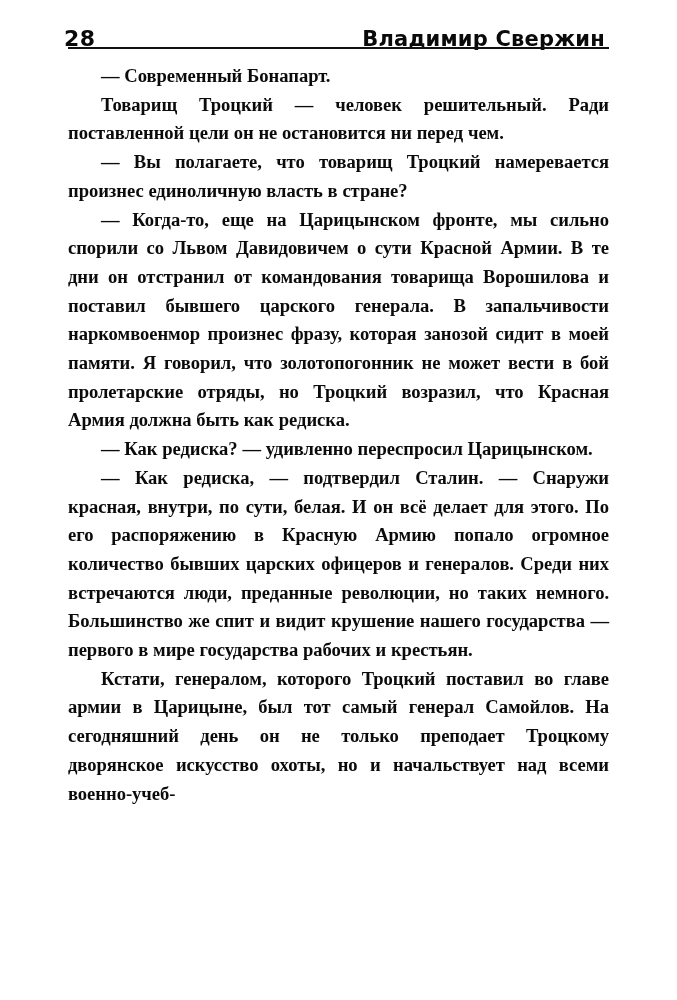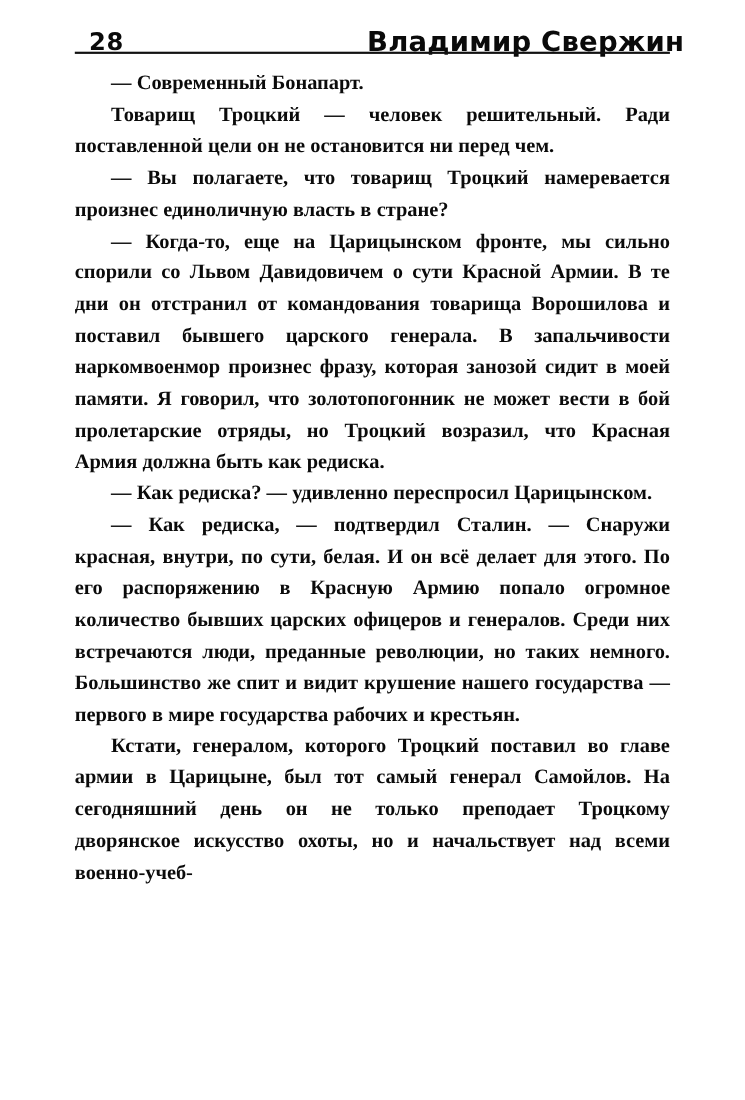--- a/index.html
+++ b/index.html
@@ -21,40 +21,40 @@
     position: relative;
     width: 677px;
     height: 1000px;
     background: #ffffff;
     box-sizing: border-box;
   }
 
   
   .header {
     position: absolute;
-    left: 81px;
+    left: 64px;
     top: 14px;
     width: 541px;
     height: 36px;
     display: flex;
     align-items: flex-end;
     justify-content: space-between;
   }
   .folio {
     font-family: "DejaVu Sans", "Liberation Sans", sans-serif;
     font-weight: bold;
     font-size: 22px;
     line-height: 1;
     letter-spacing: 0.5px;
     color: #0a0a0a;
   }
   .running-title {
     font-family: "DejaVu Sans", "Liberation Sans", sans-serif;
     font-weight: bold;
-    font-size: 25px;
+    font-size: 21px;
     line-height: 1;
     letter-spacing: 0.2px;
     color: #0a0a0a;
     white-space: nowrap;
   }
   .header-rule {
     position: absolute;
     left: 68px;
     top: 47px;
     width: 541px;

